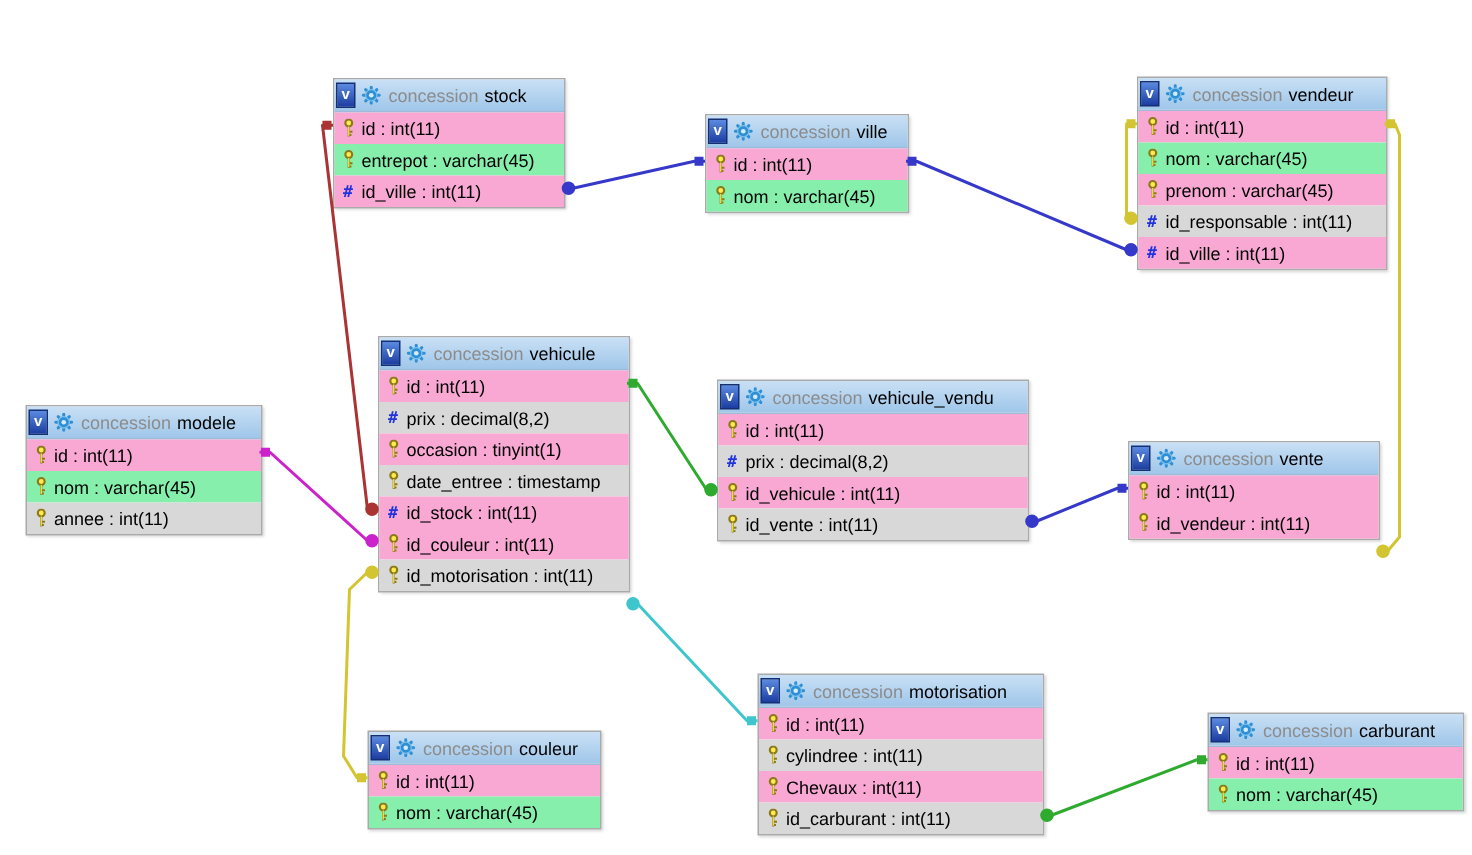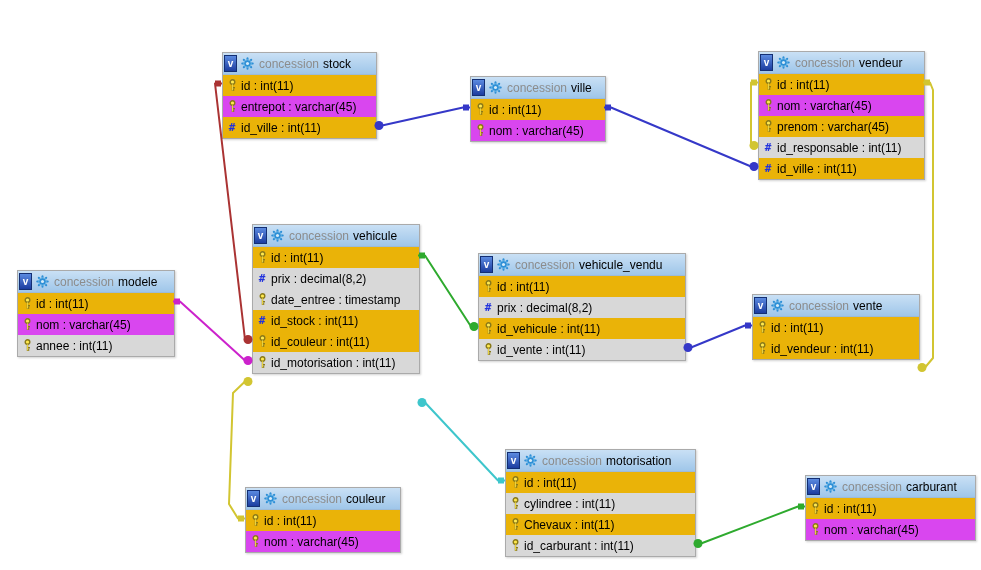--- a/index.html
+++ b/index.html
@@ -23,22 +23,22 @@
     color:#fff;font-weight:bold;font-size:10px;line-height:1;box-sizing:border-box;
   }
   .gear{display:inline-flex;margin:0 5px 0 2px;flex:0 0 auto;}
   .pre{color:#8c8c8c;margin-right:4px;}
   .nm{color:#000;font-weight:normal;margin-right:3px;}
   .row{
     height:21px;display:flex;align-items:center;gap:4px;
     padding-left:4px;white-space:nowrap;overflow:hidden;color:#000;
   }
   .row.gray{background:#d8d8d8;}
-  .row.pink{background:#d946ef;}
-  .row.white{background:#eab308;}
+  .row.pink{background:#86efac;}
+  .row.white{background:#f9a8d4;}
   .ic{width:10px;flex:0 0 auto;display:inline-flex;justify-content:center;}
   .hash{color:#2233dd;font-weight:bold;font-size:11px;font-family:"DejaVu Sans Mono",monospace;}
   #wires{position:absolute;left:0;top:0;z-index:2;pointer-events:none;}
 </style>
 </head>
 <body>
 
 <div id="canvas">
   <svg id="wires" width="981" height="570">
       <polyline points="252,339.5 245,339.5 215,83.5 222,83.5" fill="none" stroke="#aa3333" stroke-width="2" stroke-linejoin="round"></polyline>
@@ -243,20 +243,30 @@
             <path d="M4.5 5.3 V12 M4.5 8.8 H7 M4.5 11 H6.3" stroke="#8a7a1a" stroke-width="1.4" fill="none"></path>
             <path d="M4.5 5.3 V11.5" stroke="#ffe94e" stroke-width="0.8" fill="none"></path>
           </svg>
         </span>
         <span>id : int(11)</span>
       </div>
       <div class="row gray">
         <span class="ic hash">#</span>
         <span>prix : decimal(8,2)</span>
       </div>
+      <div class="row white">
+        <span class="ic">
+          <svg width="9" height="13" viewBox="0 0 9 13">
+            <circle cx="4.5" cy="3" r="2.3" fill="#ffe94e" stroke="#8a7a1a" stroke-width="1.4"></circle>
+            <path d="M4.5 5.3 V12 M4.5 8.8 H7 M4.5 11 H6.3" stroke="#8a7a1a" stroke-width="1.4" fill="none"></path>
+            <path d="M4.5 5.3 V11.5" stroke="#ffe94e" stroke-width="0.8" fill="none"></path>
+          </svg>
+        </span>
+        <span>occasion : tinyint(1)</span>
+      </div>
       <div class="row gray">
         <span class="ic">
           <svg width="9" height="13" viewBox="0 0 9 13">
             <circle cx="4.5" cy="3" r="2.3" fill="#ffe94e" stroke="#8a7a1a" stroke-width="1.4"></circle>
             <path d="M4.5 5.3 V12 M4.5 8.8 H7 M4.5 11 H6.3" stroke="#8a7a1a" stroke-width="1.4" fill="none"></path>
             <path d="M4.5 5.3 V11.5" stroke="#ffe94e" stroke-width="0.8" fill="none"></path>
           </svg>
         </span>
         <span>date_entree : timestamp</span>
       </div>

